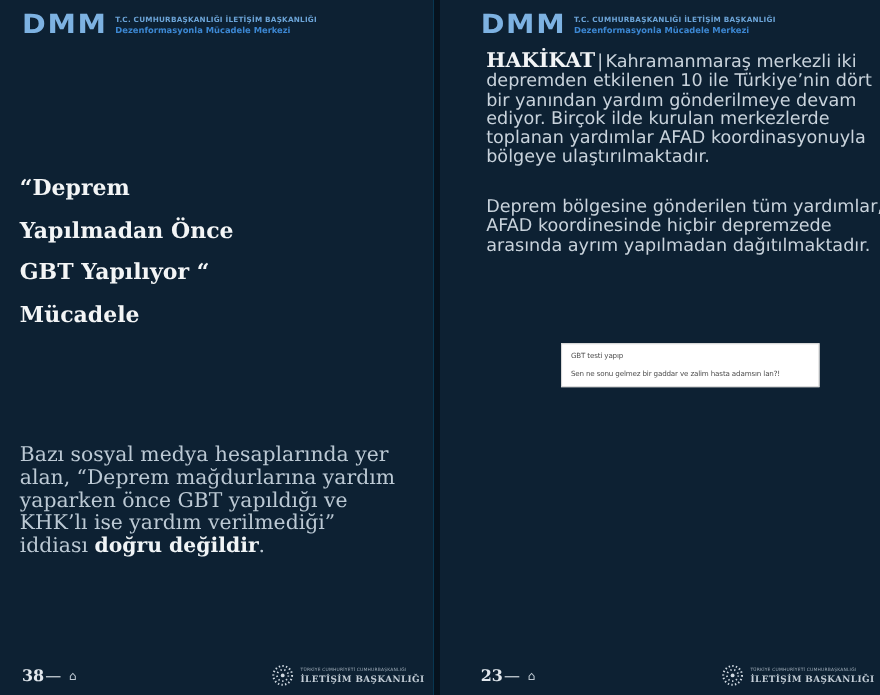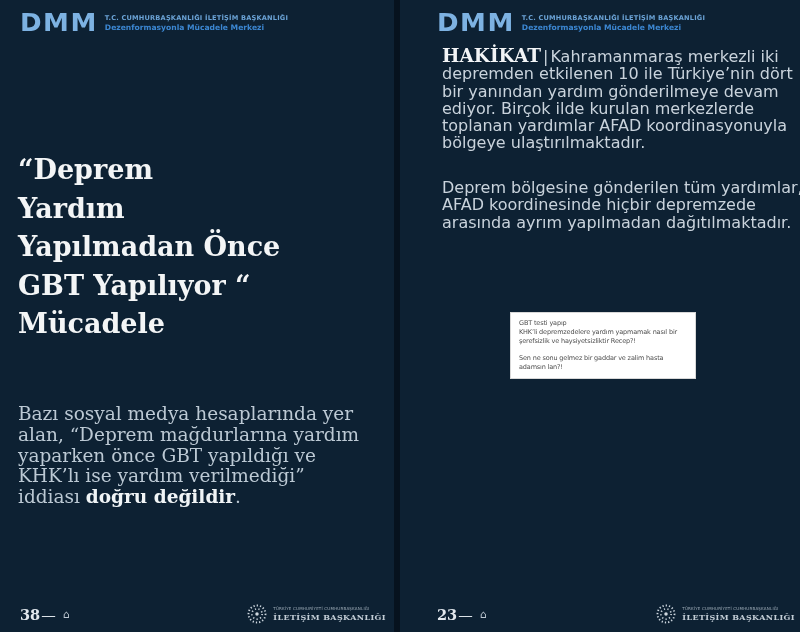--- a/index.html
+++ b/index.html
@@ -21,21 +21,21 @@
     font-family:"DejaVu Sans", sans-serif; transform:scaleY(.92); line-height:1;
   }
   .brand-text { display:flex; flex-direction:column; }
   .brand-org1 { font-size:6.6px; font-weight:700; color:#6ba3d6; letter-spacing:.2px; white-space:nowrap; }
   .brand-org2 { font-size:7.6px; font-weight:700; color:#3c87d2; margin-top:1.5px; white-space:nowrap; }
 
   
   .claim-title {
     position:absolute; left:18px; top:151px; width:358px;
     font-family:"DejaVu Serif", serif; font-weight:700;
-    font-size:27px; line-height:38.5px; color:#f3f5f6; margin:0;
+    font-size:20px; line-height:38.5px; color:#f3f5f6; margin:0;
   }
   .claim-body {
     position:absolute; left:18px; top:404px; width:354px;
     font-family:"DejaVu Serif", serif; font-size:18.5px; line-height:20.8px;
     color:#bcc9d4; margin:0;
   }
   .claim-body b { color:#f0f4f6; font-weight:700; }
 
   
   .fact-p1, .fact-p2 {
@@ -45,21 +45,21 @@
   }
   .fact-p1 { top:47px; }
   .fact-p2 { top:179px; }
   .fact-label { font-family:"DejaVu Serif", serif; font-weight:700; font-size:18.5px; color:#f2f4f6; }
   .fact-sep { color:#c9d3dc; padding:0 2px; }
 
   
   .tweets { position:absolute; left:110px; top:312px; width:224px; }
   .tweet {
     background:#ffffff; border:1px solid #d8d8d8; box-sizing:border-box;
-    padding:6px 8px; width:186px;
+    padding:6px 8px; width:235px;
     font-family:"DejaVu Sans", sans-serif; font-size:6.5px; line-height:9px;
     letter-spacing:-.15px; color:#4e4e4e;
   }
   .tweet + .tweet { margin-top:7px; }
   .tweet p { margin:0; }
   .tweet p + p { margin-top:0; }
   .tweet p.gap { margin-top:8px; }
 
   
   .pagenum {
@@ -91,21 +91,20 @@
     <header class="brand">
       <span class="brand-word">DMM</span>
       <span class="brand-text">
         <span class="brand-org1">T.C. CUMHURBAŞKANLIĞI İLETİŞİM BAŞKANLIĞI</span>
         <span class="brand-org2">Dezenformasyonla Mücadele Merkezi</span>
       </span>
     </header>
 
     <h1 class="claim-title">
       <div>“Deprem</div>
-      <div>Yardım</div>
       <div>Yapılmadan Önce</div>
       <div>GBT Yapılıyor “</div>
       <div>Mücadele</div>
     </h1>
 
     <p class="claim-body"><span>Bazı sosyal medya hesaplarında yer alan, “Deprem mağdurlarına yardım yaparken önce GBT yapıldığı ve KHK’lı ise yardım verilmediği” iddiası </span><b>doğru değildir</b><span>.</span></p>
 
     <div class="pagenum">
       <span class="num">38</span>
       <span class="dash">—</span>
@@ -137,21 +136,20 @@
       </span>
     </header>
 
     <p class="fact-p1"><span class="fact-label">HAKİKAT</span><span class="fact-sep">|</span><span>Kahramanmaraş merkezli iki depremden etkilenen 10 ile Türkiye’nin dört bir yanından yardım gönderilmeye devam ediyor. Birçok ilde kurulan merkezlerde toplanan yardımlar AFAD koordinasyonuyla bölgeye ulaştırılmaktadır.</span></p>
 
     <p class="fact-p2">Deprem bölgesine gönderilen tüm yardımlar, AFAD koordinesinde hiçbir depremzede arasında ayrım yapılmadan dağıtılmaktadır.</p>
 
     <div class="tweets">
       <div class="tweet">
         <p>GBT testi yapıp</p>
-        <p>KHK’li depremzedelere yardım yapmamak nasıl bir şerefsizlik ve haysiyetsizliktir Recep?!</p>
         <p class="gap">Sen ne sonu gelmez bir gaddar ve zalim hasta adamsın lan?!</p>
       </div>
     </div>
 
     <div class="pagenum">
       <span class="num">23</span>
       <span class="dash">—</span>
       <span class="home">⌂</span>
     </div>
 

